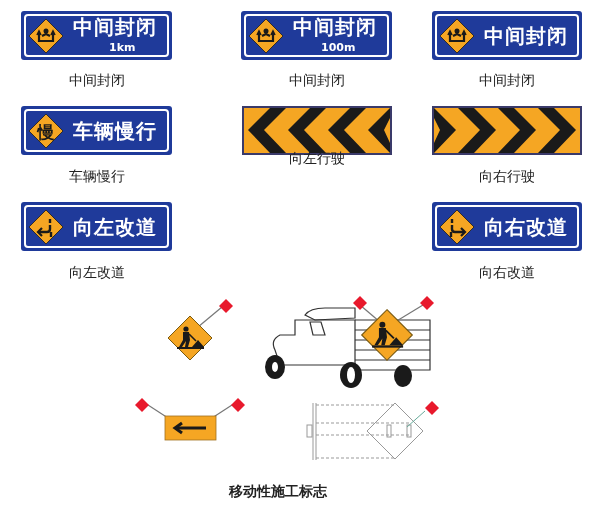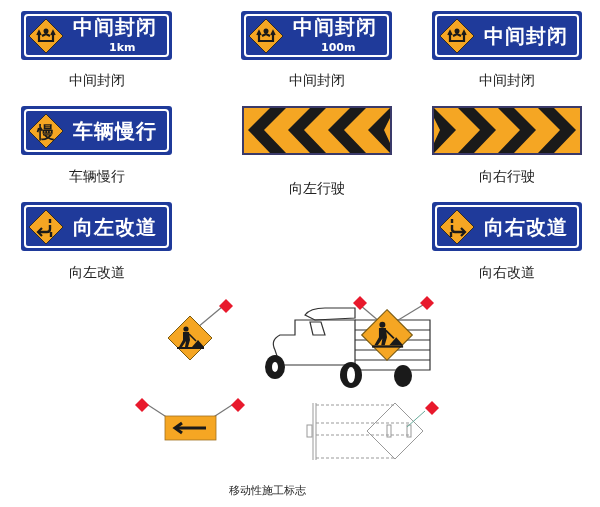--- a/index.html
+++ b/index.html
@@ -9,21 +9,21 @@
   .sign { position: absolute; background: #1f3a9a; border-radius: 3px; box-sizing: border-box; }
   .sign .frame { position: absolute; left: 3px; top: 3px; right: 3px; bottom: 3px;
                  border: 2px solid #ffffff; border-radius: 4px; }
   .sign .dia { position: absolute; left: 8px; top: 8px; width: 34px; height: 34px; }
   .sign .txt { position: absolute; left: 52px; top: 7px; color: #fff; font-weight: bold;
                font-size: 20px; letter-spacing: 1px; white-space: nowrap; line-height: 22px; }
   .sign .sub { position: absolute; top: 31px; color: #fff; font-weight: bold; font-size: 11px; line-height: 12px; }
   .sign.single .txt { top: 14px; }
   .cap { position: absolute; font-size: 14px; color: #222; white-space: nowrap; text-align: center; }
   .chev { position: absolute; border: 2px solid #3a3a6a; box-sizing: border-box; background: #f5a623; overflow: hidden; }
-  .mobile-cap { position: absolute; font-size: 11px; color: #222; }
+  .mobile-cap { position: absolute; font-size: 14px; color: #222; font-weight: bold; }
 </style>
 </head>
 <body>
 
 <svg width="0" height="0" style="position:absolute">
   <defs>
     <g id="diamond-bg">
       <polygon points="17,0 34,17 17,34 0,17" fill="#f5a623" stroke="#1a1a1a" stroke-width="0.8"></polygon>
     </g>
     <g id="worker">
@@ -97,21 +97,21 @@
   <div class="chev" style="left:242px;top:106px;width:150px;height:49px;">
     <svg width="146" height="45" viewBox="0 0 146 45">
       <g fill="#1a1a1a">
         <polygon points="4,22 26,0 42,0 20,22 42,45 26,45"></polygon>
         <polygon points="44,22 66,0 82,0 60,22 82,45 66,45"></polygon>
         <polygon points="84,22 106,0 122,0 100,22 122,45 106,45"></polygon>
         <polygon points="124,22 146,0 146,10 140,22 146,35 146,45"></polygon>
       </g>
     </svg>
   </div>
-  <div class="cap" style="left:277px;top:180px;width:80px">向左行驶</div>
+  <div class="cap" style="left:277px;top:150px;width:80px">向左行驶</div>
 </div>
 
 <div class="cell">
   <div class="chev" style="left:432px;top:106px;width:150px;height:49px;">
     <svg width="146" height="45" viewBox="0 0 146 45">
       <g fill="#1a1a1a">
         <polygon points="22,22 0,0 0,10 6,22 0,35 0,45"></polygon>
         <polygon points="62,22 40,0 24,0 46,22 24,45 40,45"></polygon>
         <polygon points="102,22 80,0 64,0 86,22 64,45 80,45"></polygon>
         <polygon points="142,22 120,0 104,0 126,22 104,45 120,45"></polygon>

